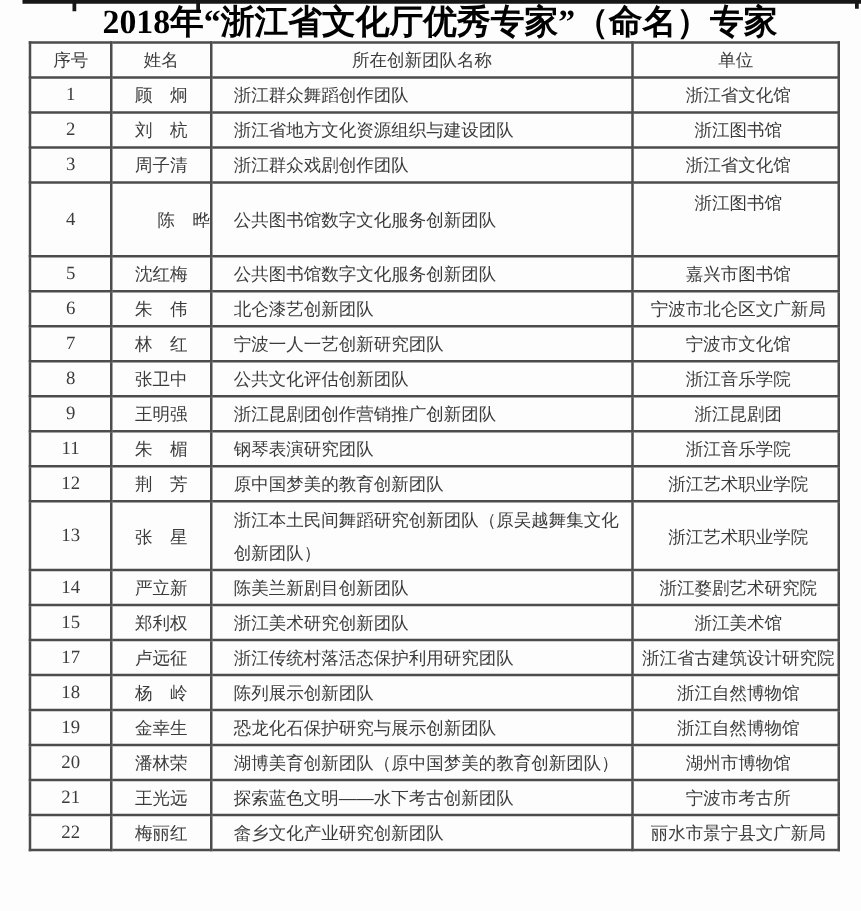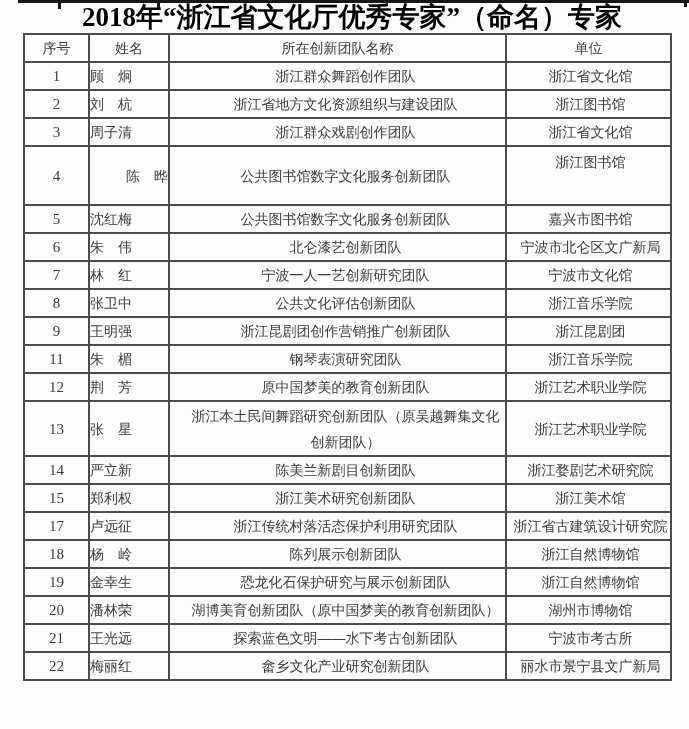--- a/index.html
+++ b/index.html
@@ -43,23 +43,23 @@
     font-weight:normal;
     overflow:hidden;
     vertical-align:middle;
     line-height:26px;
     padding:0;
   }
   th { height:20px; text-align:center; }
   tr.std  td { height:26px; }
   tr.tall td { height:53px; }
   td.no   { text-align:center; font-family:"Liberation Serif", serif; font-size:15px; }
-  td.name { text-align:left; }
+  td.name { text-align:center; }
   td.name.align-left { text-align:right; padding-left:3px; }
-  td.team { text-align:center; padding-left:17px; padding-right:1px; }
+  td.team { text-align:left; padding-left:17px; padding-right:1px; }
   td.unit { text-align:center; padding-left:4px; }
   td.valign-top { vertical-align:top; line-height:22px; padding-top:4px; }
 </style>
 </head>
 <body>
 
 <div class="artifact top-line"></div>
 <div class="artifact stub-1"></div>
 <div class="artifact stub-2"></div>
 <div class="artifact stub-3"></div>

